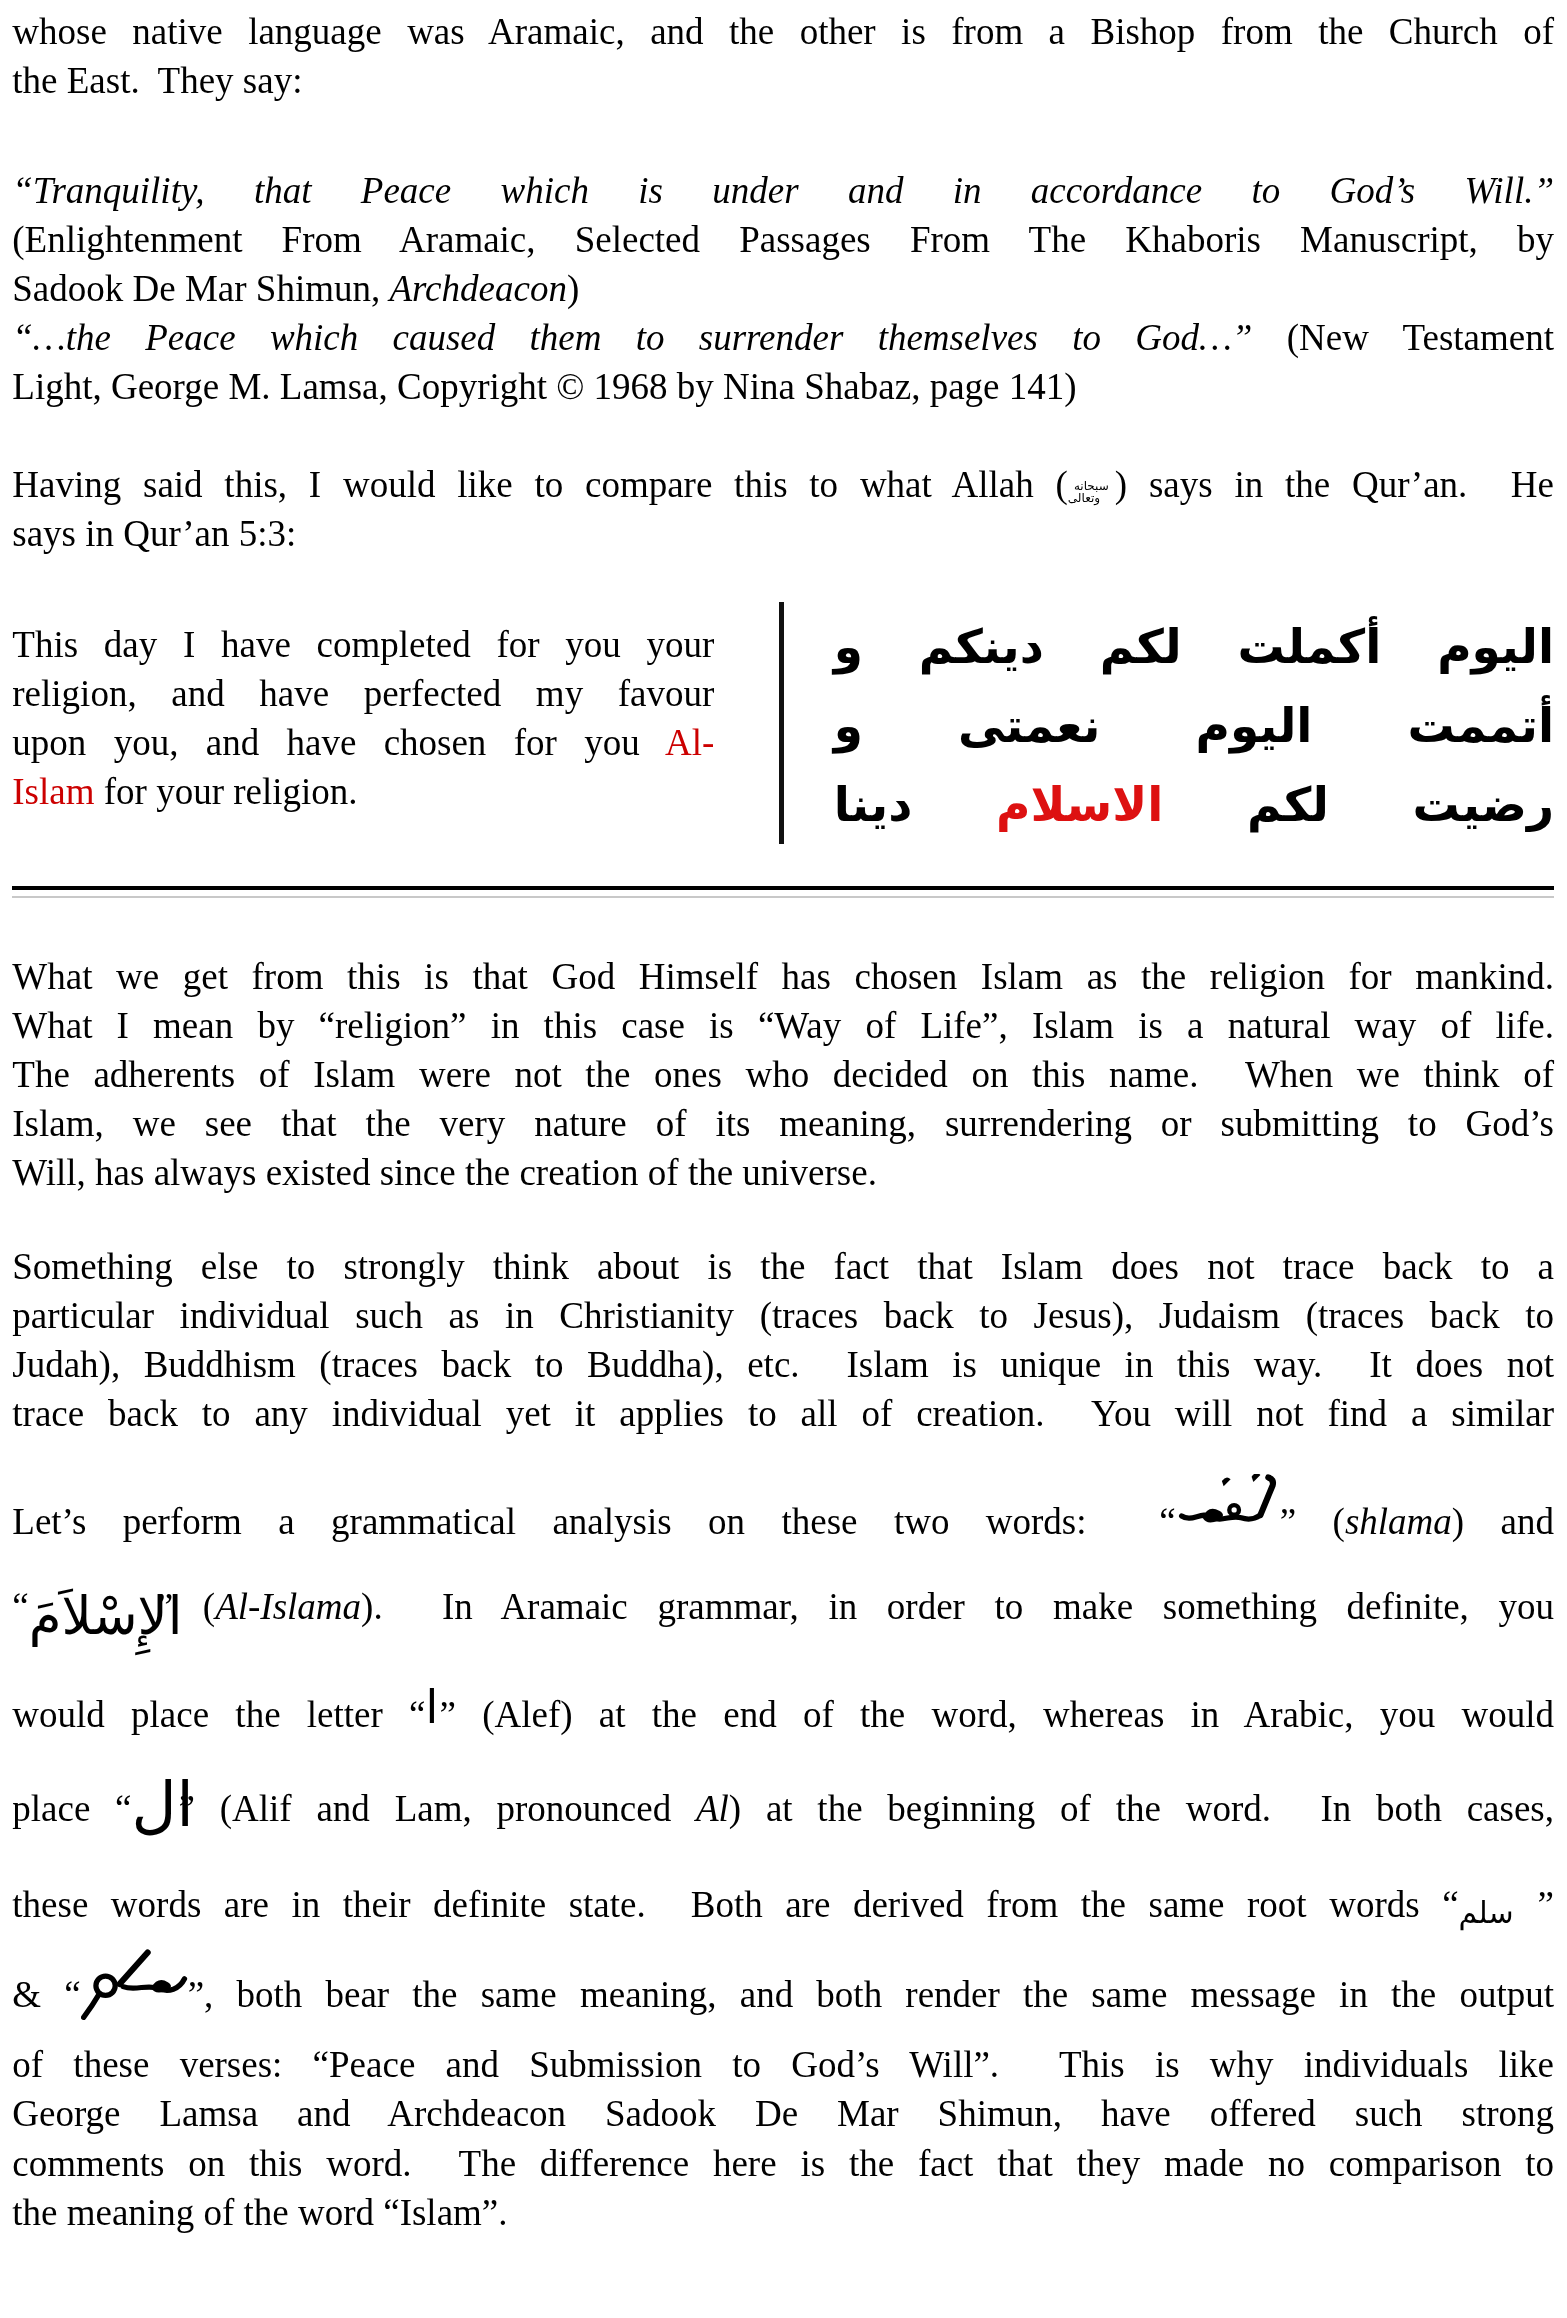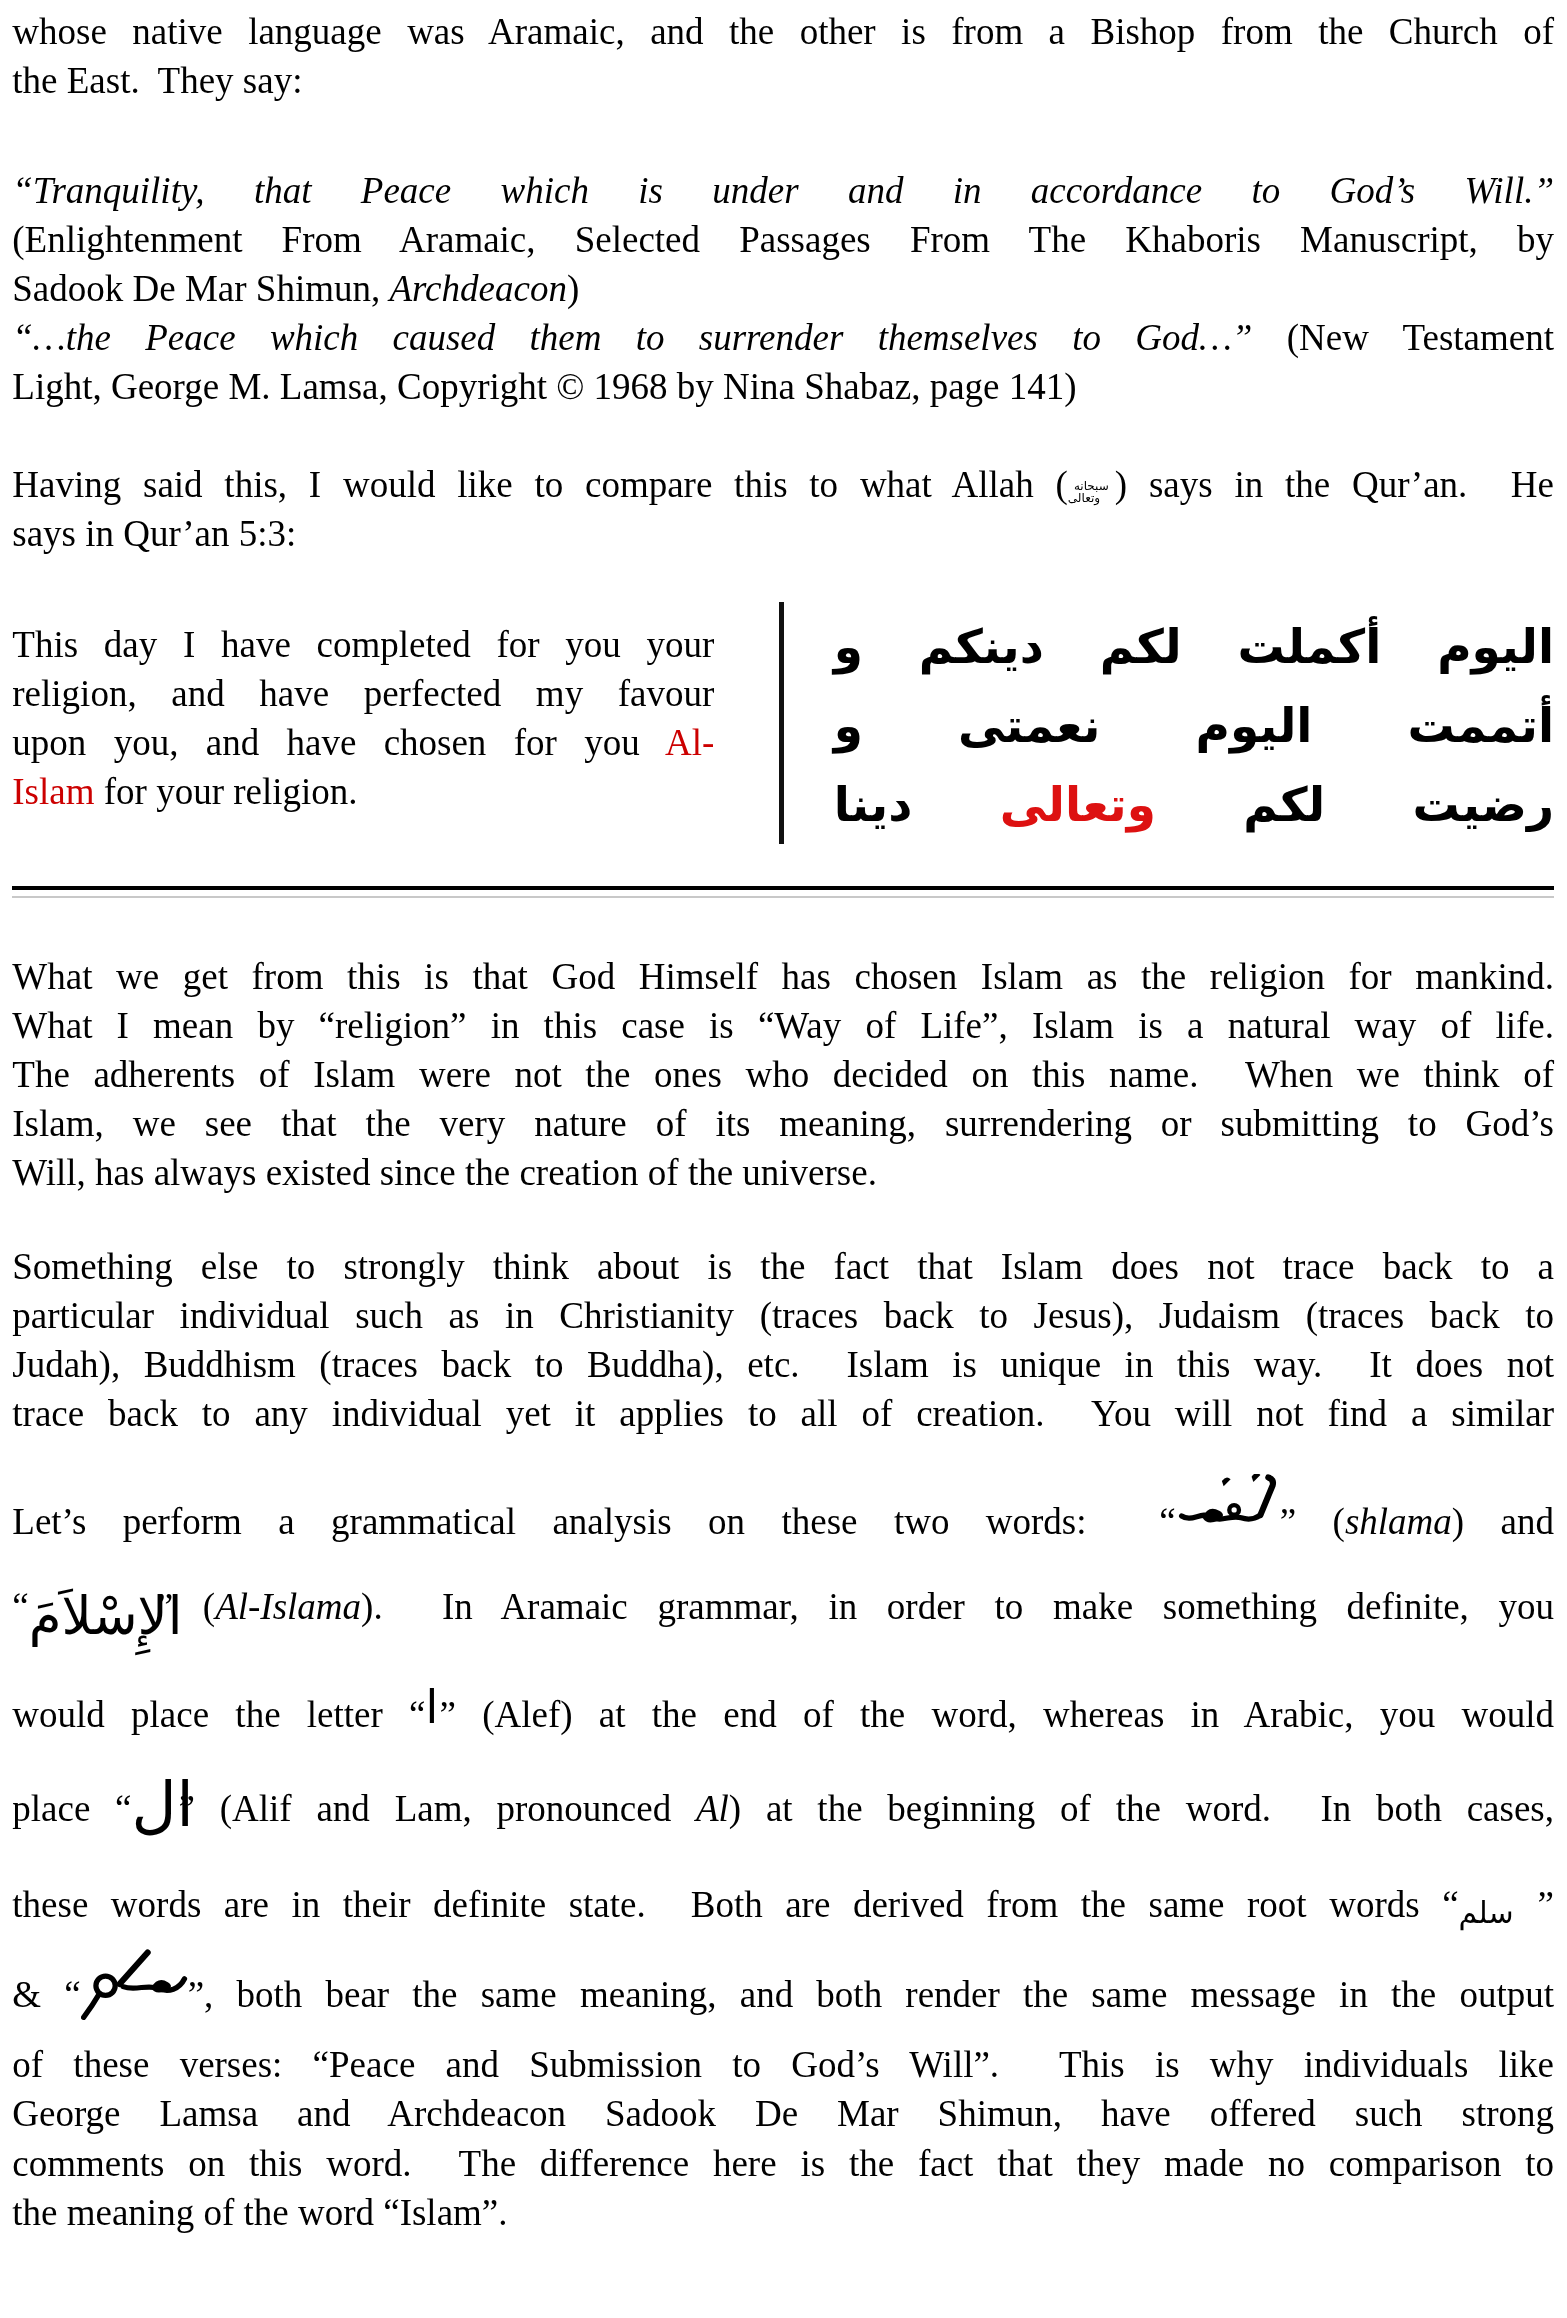--- a/index.html
+++ b/index.html
@@ -112,21 +112,21 @@
         </div>
         <div class="verse-line">
           <span class="verse-word">أتممت</span>
           <span class="verse-word">اليوم</span>
           <span class="verse-word">نعمتى</span>
           <span class="verse-word">و</span>
         </div>
         <div class="verse-line">
           <span class="verse-word">رضيت</span>
           <span class="verse-word">لكم</span>
-          <span class="verse-word red">وتعالى</span>
+          <span class="verse-word red">الاسلام</span>
           <span class="verse-word">دينا</span>
         </div>
       </div>
   </div>
 
   <div id="rule-wrap">
     <div class="rule-black"></div>
     <div class="rule-gray"></div>
   </div>
 

